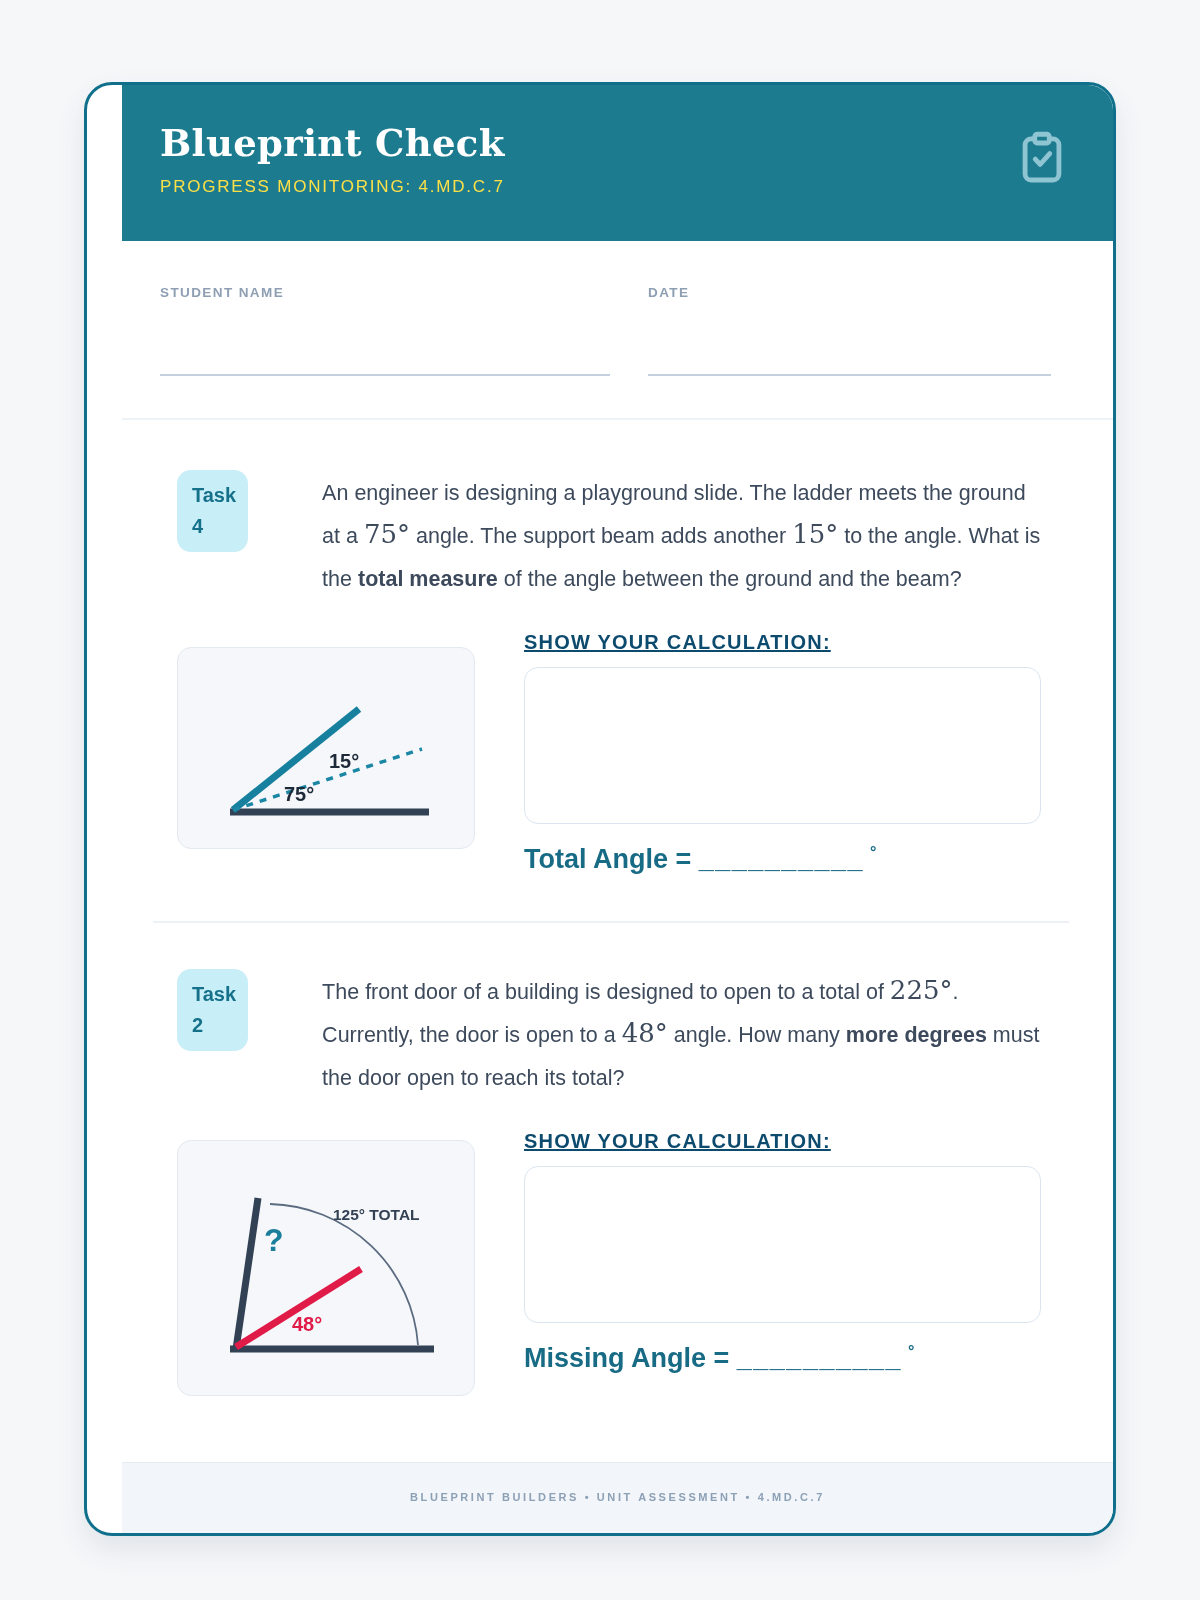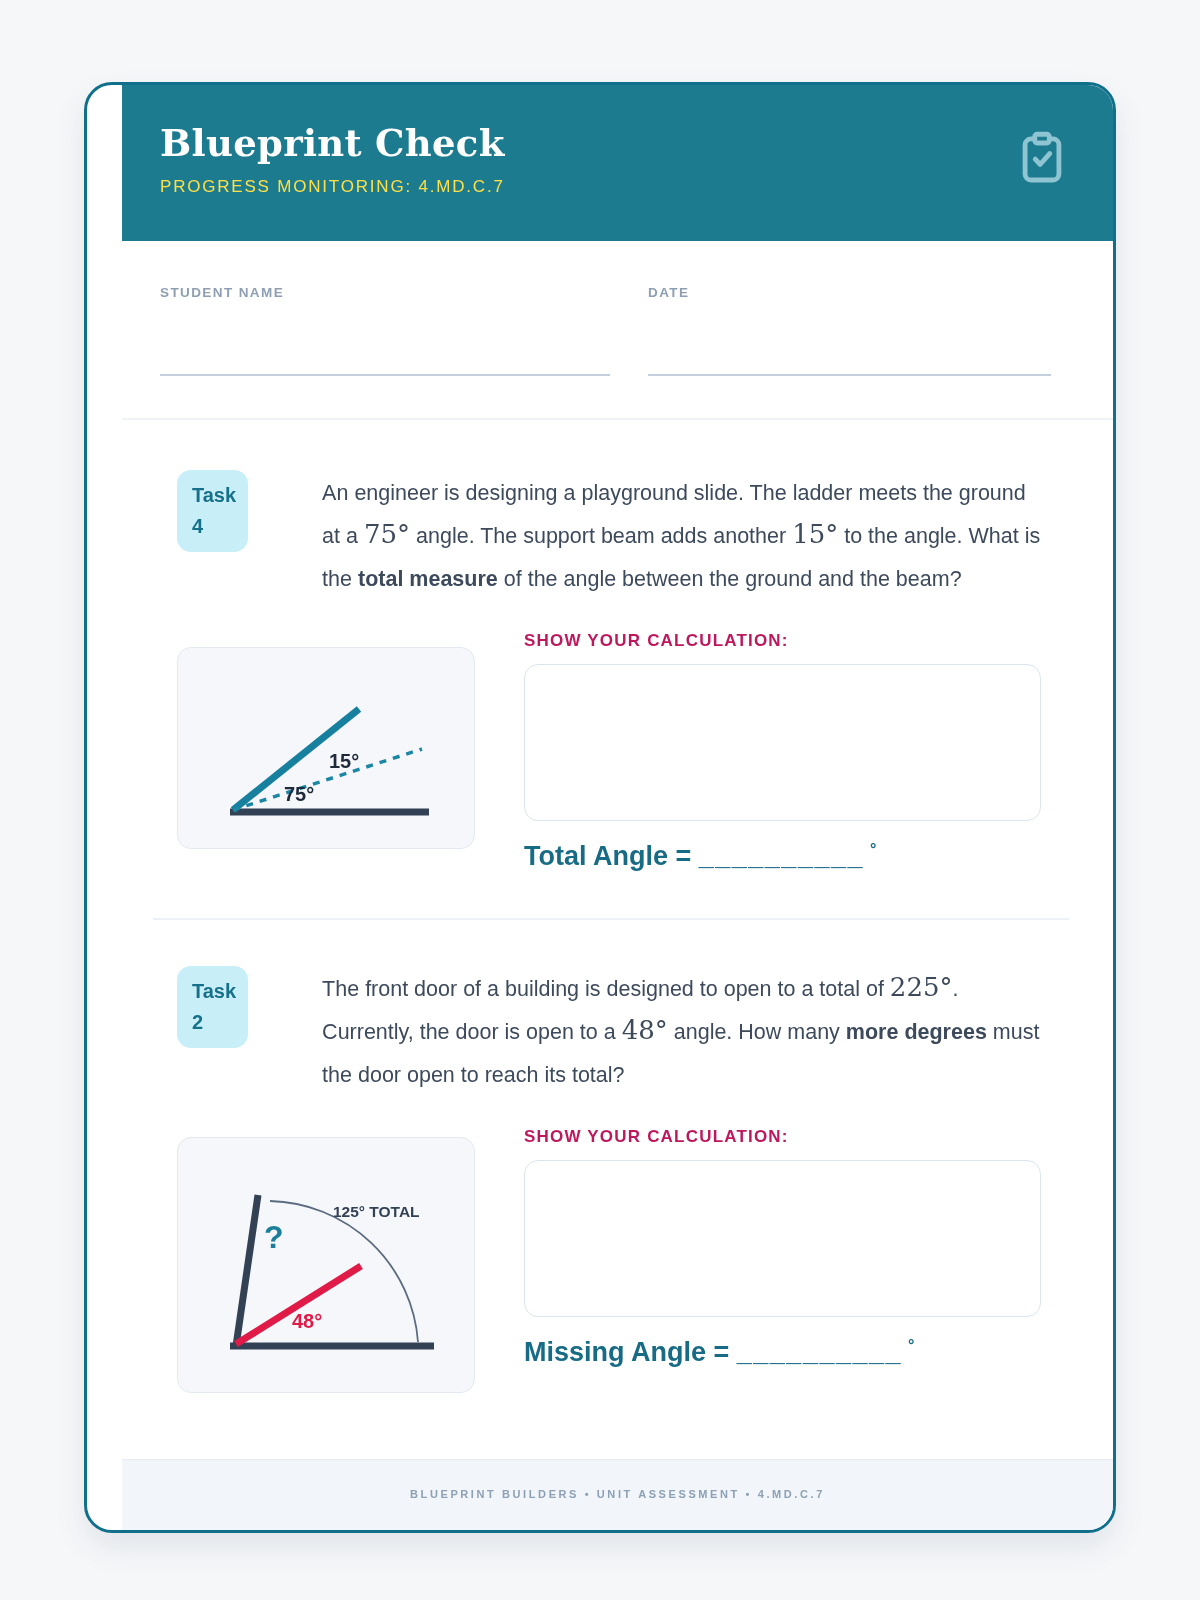--- a/index.html
+++ b/index.html
@@ -108,24 +108,25 @@
   }
   .diagram-card {
     background: #f5f7fa;
     border: 1.5px solid #e3e9f1;
     border-radius: 14px;
     overflow: hidden;
   }
   .diagram-card.d1 { margin-top: 16px; height: 200px; }
   .diagram-card.d2 { margin-top: 10px; height: 254px; }
   .calc-label {
-    font-size: 17px;
+    font-size: 20px;
     font-weight: bold;
     letter-spacing: 1.2px;
-    color: #be185d;
+    color: #0c4a6e;
+    text-decoration: underline;
   }
   .calc-box {
     margin-top: 13px;
     height: 155px;
     border: 1.6px solid #dbe5f0;
     border-radius: 14px;
     background: #ffffff;
   }
   .answer-line {
     margin-top: 20px;

